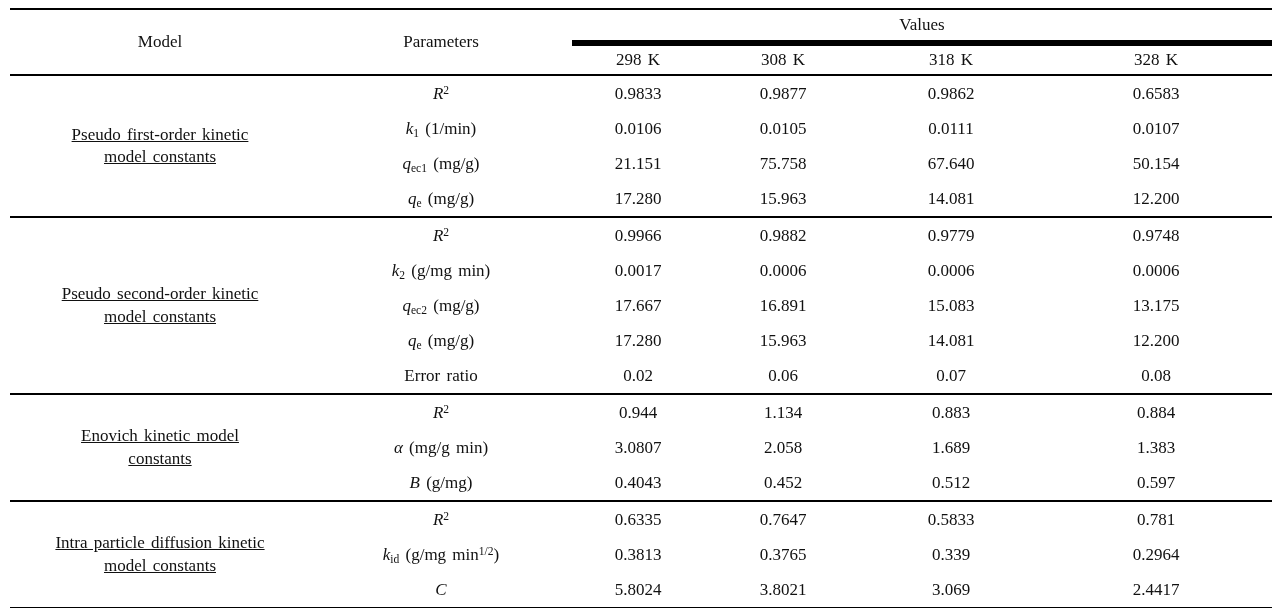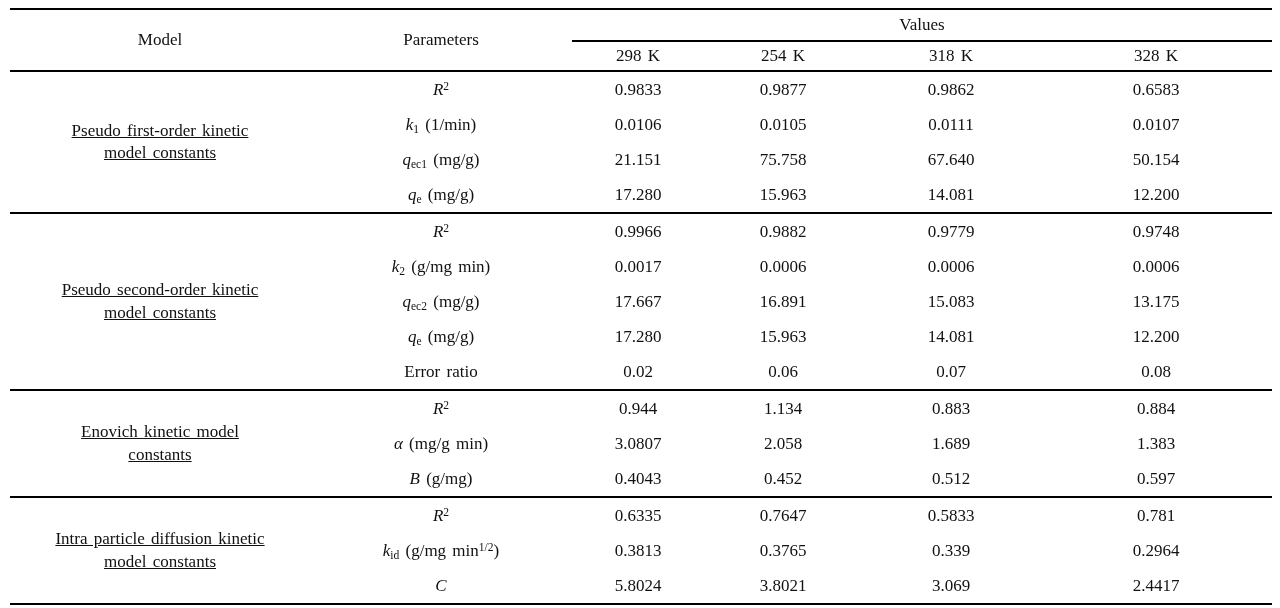--- a/index.html
+++ b/index.html
@@ -33,21 +33,21 @@
     word-spacing: 2px;
     white-space: nowrap;
     overflow: hidden;
   }
   thead th.th-model,
   thead th.th-params {
     border-bottom: 2px solid #000;
   }
   thead th.th-values {
     height: 30px;
-    border-bottom: 2px solid #000000;
+    border-bottom: 6px solid #000000;
   }
   thead th.th-temp {
     height: 28px;
     border-bottom: 2px solid #000;
   }
   tbody td { height: 35px; }
   tbody tr.section-start td { border-top: 2px solid #000; }
   td.model-cell {
     line-height: 1.32;
     white-space: normal;
@@ -81,21 +81,21 @@
       <col style="width:232px">
     </colgroup>
     <thead>
       <tr>
         <th class="th-model" rowspan="2">Model</th>
         <th class="th-params" rowspan="2">Parameters</th>
         <th class="th-values" colspan="4">Values</th>
       </tr>
       <tr>
         <th class="th-temp">298 K</th>
-        <th class="th-temp">254 K</th>
+        <th class="th-temp">308 K</th>
         <th class="th-temp">318 K</th>
         <th class="th-temp">328 K</th>
       </tr>
     </thead>
     <tbody>
         <tr>
           <td class="model-cell" rowspan="4">Pseudo first-order kinetic<br>model constants</td>
           <td class="param-cell"><i>R</i><sup>2</sup></td>
           <td class="value-cell">0.9833</td>
           <td class="value-cell">0.9877</td>

